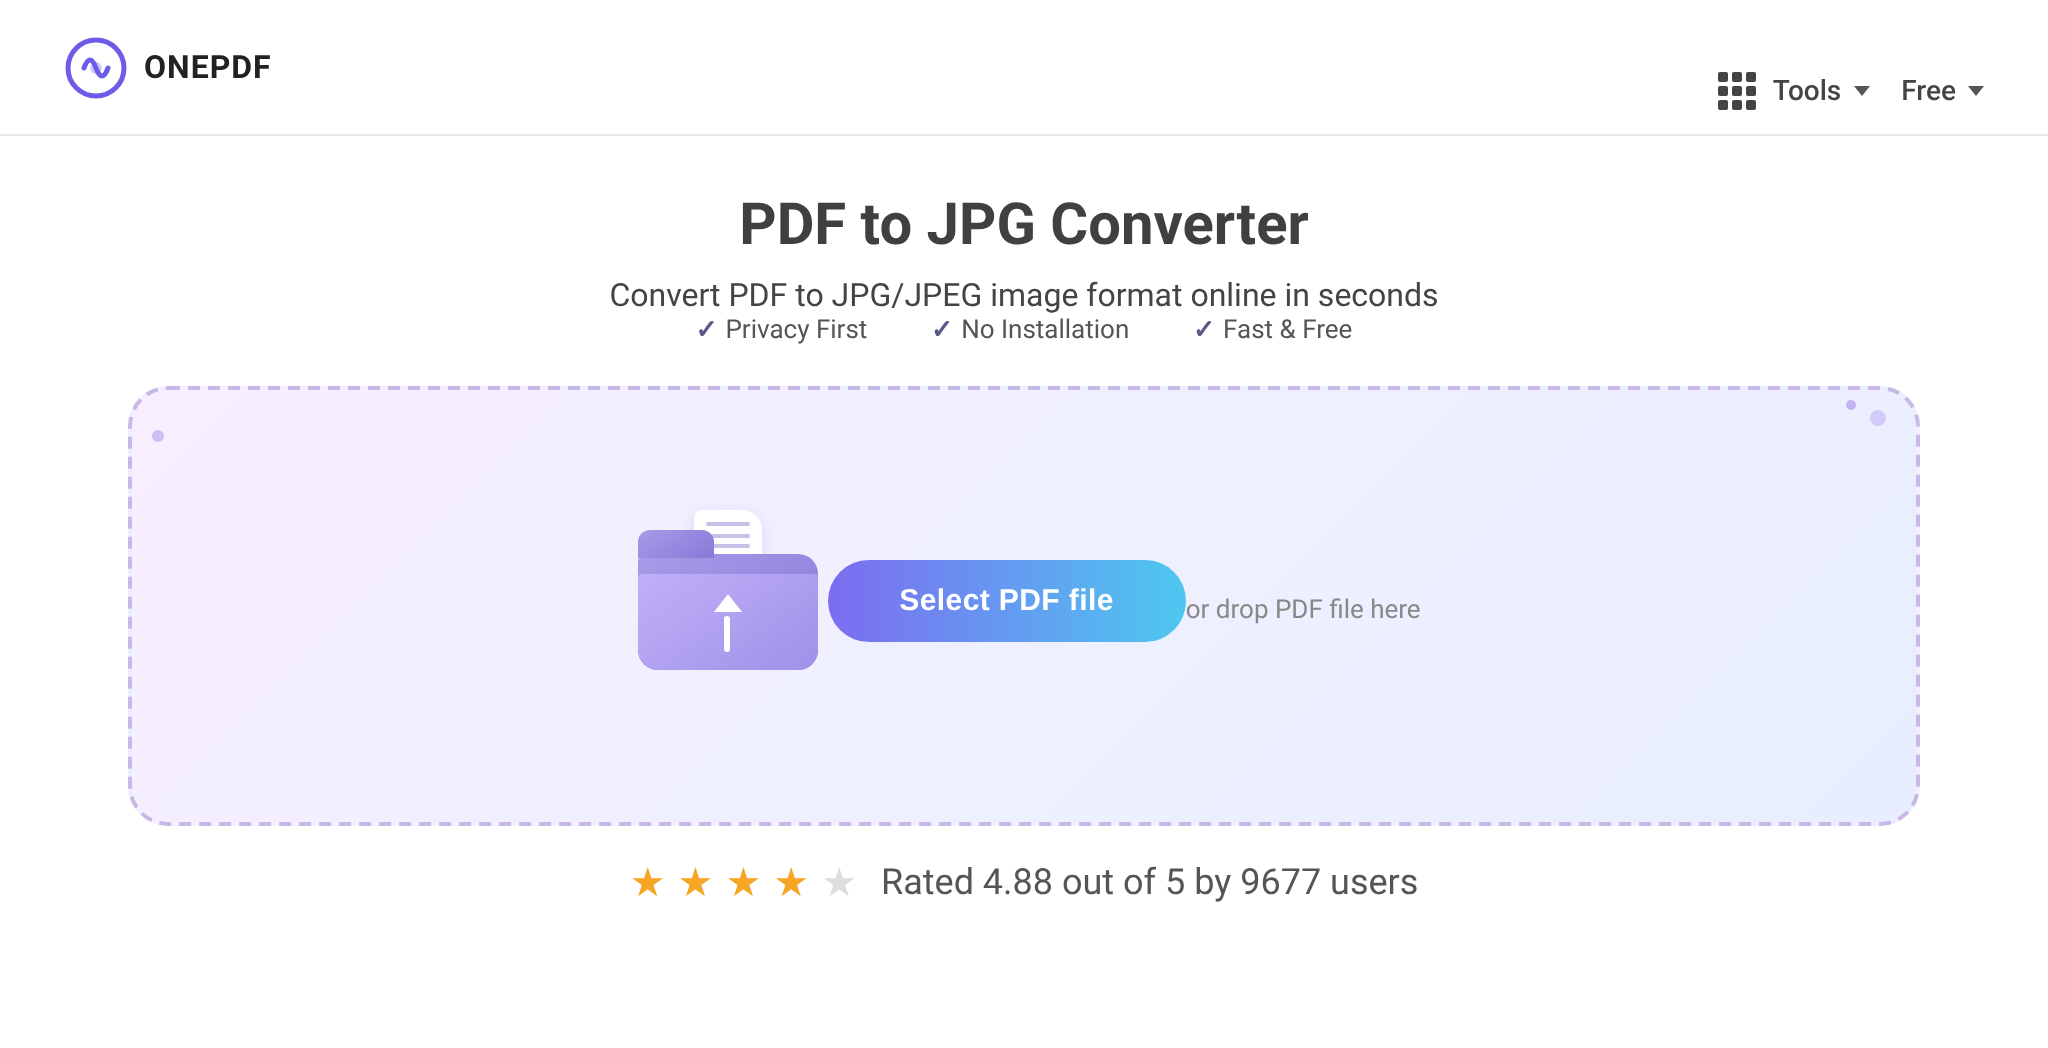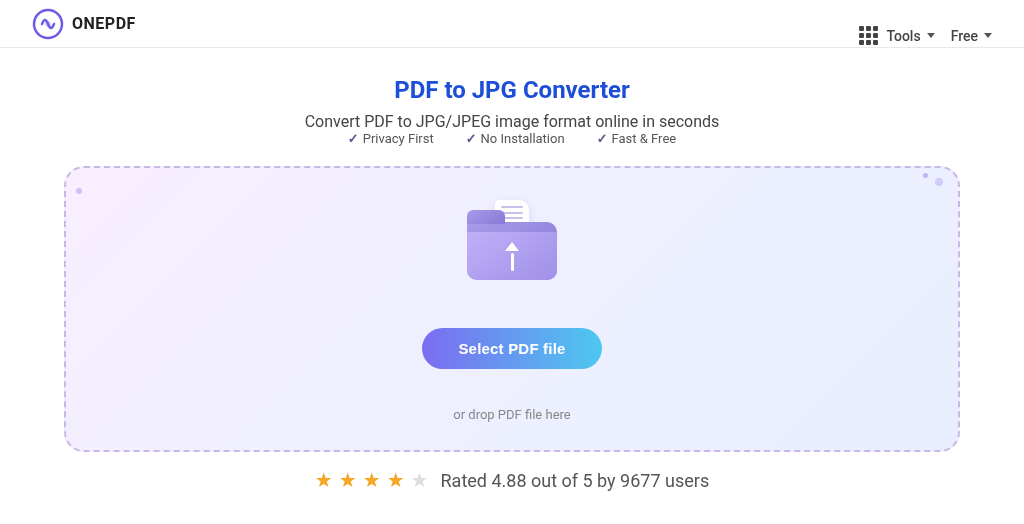--- a/index.html
+++ b/index.html
@@ -12,21 +12,21 @@
       overflow: hidden;
     }
 
     
     .navbar {
       display: flex;
       align-items: center;
       justify-content: space-between;
       padding: 12px 32px;
       border-bottom: 1px solid #e8e8e8;
-      height: 48px;
+      height: 68px;
     }
     .logo-area {
       display: flex;
       align-items: center;
       gap: 8px;
     }
     .logo-icon {
       width: 32px;
       height: 32px;
     }
@@ -71,23 +71,23 @@
       border-top: 5px solid #555;
       margin-left: 2px;
     }
 
     
     .main-content {
       padding: 28px 32px 16px;
       text-align: center;
     }
     .page-title {
-      font-size: 24px;
+      font-size: 29px;
       font-weight: 700;
-      color: #1d4ed8;
+      color: #404040;
       margin-bottom: 8px;
     }
     .page-subtitle {
       font-size: 16px;
       color: #444;
     }
     .features-row {
       display: flex;
       justify-content: center;
       gap: 32px;
@@ -106,26 +106,24 @@
     }
 
     
     .drop-zone {
       margin: 0 32px;
       border: 2px dashed #c8b8e8;
       border-radius: 20px;
       background: linear-gradient(135deg, #f8eeff 0%, #eef0ff 50%, #e8eeff 100%);
       padding: 32px 20px 28px;
       display: flex;
-      flex-direction: column;
       align-items: center;
       justify-content: center;
       min-height: 220px;
       position: relative;
-      gap: 28px;
     }
 
     
     .folder-illustration {
       position: relative;
       width: 100px;
       height: 80px;
       margin-bottom: 20px;
     }
     .folder-back {

